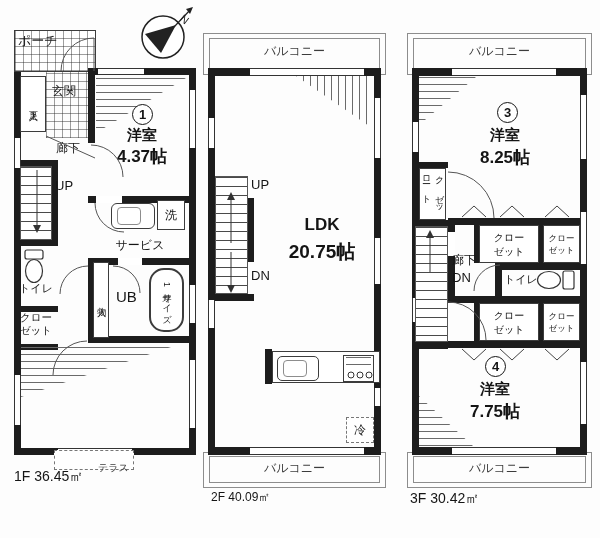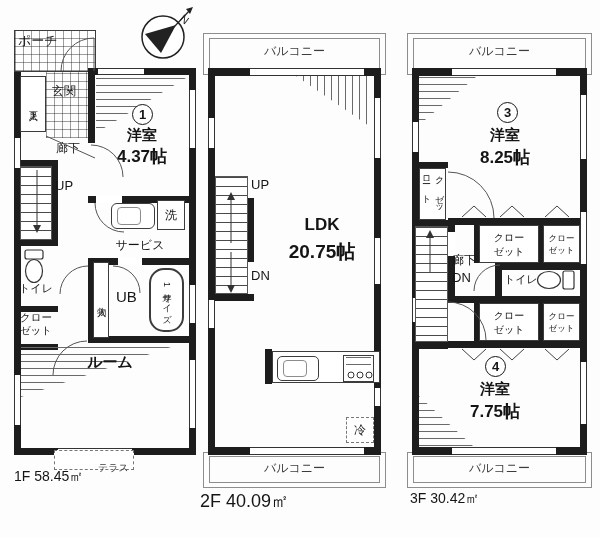--- a/index.html
+++ b/index.html
@@ -99,24 +99,23 @@
     <div class="lb c" style="left:14px;top:282px;width:44px;font-size:11px">トイレ</div>
     <div class="lb c" style="left:14px;top:311px;width:44px;font-size:10.5px">
       <div>クロー</div>
         <div>ゼット</div>
     </div>
     <div class="lb flexc" style="left:93px;top:262px;width:16px;height:76px">
       <span class="vt" style="font-size:9px">物入</span>
     </div>
     <div class="lb" style="left:116px;top:288px;font-size:15px">UB</div>
     <div class="lb c" style="left:40px;top:351px;width:140px">
-      <div class="b" style="font-size:15px;margin-top:2px">ルーム</div>
     </div>
     <div class="lb gray" style="left:98px;top:462px;font-size:10px">テラス</div>
-    <div class="lb" style="left:14px;top:468px;font-size:14px">1F 58.45㎡</div>
+    <div class="lb" style="left:14px;top:468px;font-size:14px">1F 36.45㎡</div>
   </div>
 
   <div>
     <div class="tl" style="left:203px;top:33px;width:183px;height:42px"></div>
     <div class="tl" style="left:209px;top:38px;width:171px;height:32px"></div>
     <div class="tl" style="left:203px;top:452px;width:183px;height:36px"></div>
     <div class="tl" style="left:209px;top:456px;width:171px;height:27px"></div>
     <div class="w" style="left:208px;top:68px;width:173px;height:8px"></div>
     <div class="w" style="left:208px;top:68px;width:7px;height:387px"></div>
     <div class="w" style="left:374px;top:68px;width:7px;height:387px"></div>
@@ -141,21 +140,21 @@
     <div class="hh" style="left:346px;top:357px;width:25px;height:12px"></div>
     <div class="dash" style="left:346px;top:417px;width:28px;height:26px"></div>
 
     <div class="lb c gray" style="left:203px;top:44px;width:183px;font-size:12px">バルコニー</div>
     <div class="lb" style="left:251px;top:177px;font-size:13px">UP</div>
     <div class="lb" style="left:251px;top:268px;font-size:13px">DN</div>
     <div class="lb c b" style="left:262px;top:214px;width:120px;font-size:17px">LDK</div>
     <div class="lb c b" style="left:262px;top:240px;width:120px;font-size:19px">20.75帖</div>
     <div class="lb flexc" style="left:346px;top:417px;width:28px;height:26px;font-size:12px">冷</div>
     <div class="lb c gray" style="left:203px;top:461px;width:183px;font-size:12px">バルコニー</div>
-    <div class="lb" style="left:200px;top:490px;font-size:18px">2F 40.09㎡</div>
+    <div class="lb" style="left:211px;top:490px;font-size:12px">2F 40.09㎡</div>
   </div>
 
   <div>
     <div class="tl" style="left:407px;top:33px;width:185px;height:42px"></div>
     <div class="tl" style="left:413px;top:38px;width:173px;height:32px"></div>
     <div class="tl" style="left:407px;top:452px;width:185px;height:36px"></div>
     <div class="tl" style="left:413px;top:456px;width:173px;height:27px"></div>
     <div class="w" style="left:412px;top:68px;width:175px;height:8px"></div>
     <div class="w" style="left:412px;top:68px;width:7px;height:387px"></div>
     <div class="w" style="left:580px;top:68px;width:7px;height:387px"></div>

